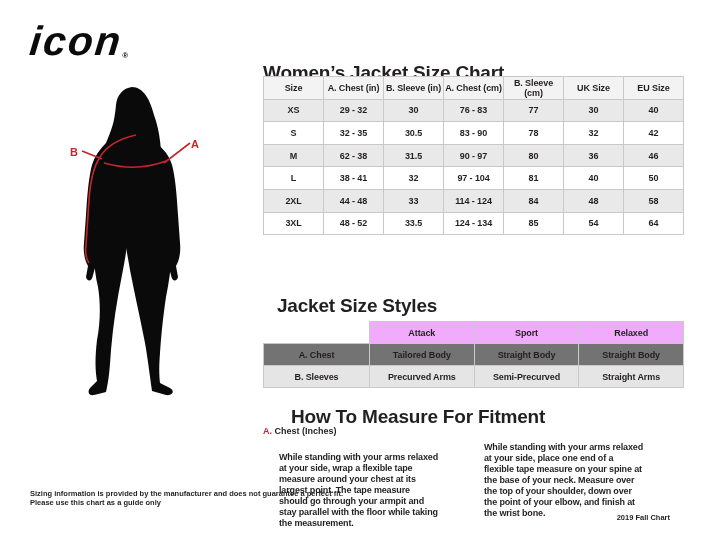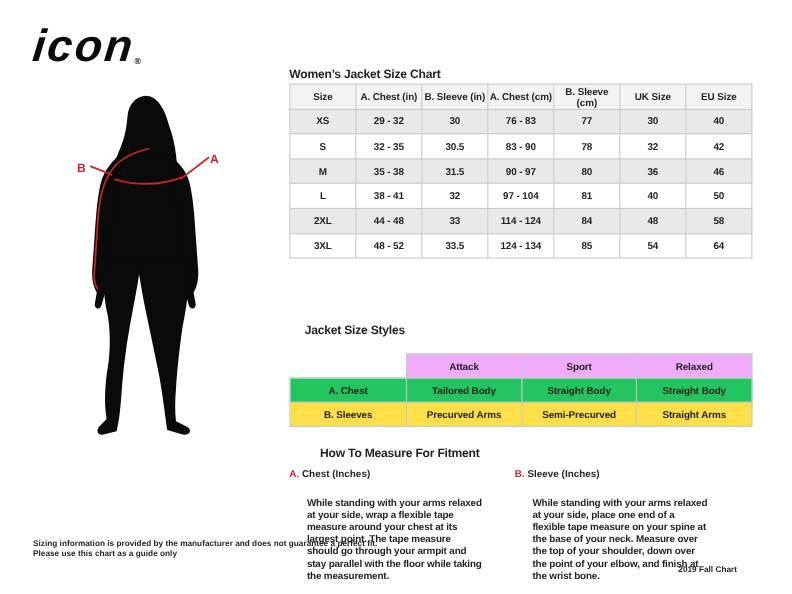--- a/index.html
+++ b/index.html
@@ -12,43 +12,43 @@
   .logo { position:absolute; left:30px; top:22px; }
   .logo-text {
     display:inline-block; font-size:41px; font-weight:bold; font-style:italic;
     letter-spacing:2px; line-height:38px; color:#0b0b0b; transform:skewX(-6deg);
   }
   .logo-reg { font-size:8px; font-weight:bold; vertical-align:bottom; color:#0b0b0b; }
   
   .figure { position:absolute; left:40px; top:85px; }
   
   .heading {
-    position:absolute; margin:0; font-size:11px; font-weight:bold;
+    position:absolute; margin:0; font-size:19px; font-weight:bold;
     letter-spacing:-0.2px; color:#231f20;
   }
   #title-size    { left:263px; top:62px; }
   #title-style   { left:277px; top:295px; }
   #title-measure { left:263px; top:406px;padding-left:28px; }
   
   table { border-collapse:collapse; table-layout:fixed; position:absolute; width:421px; }
   th, td {
     border:1px solid #c9c9c9; font-size:9px; font-weight:bold; text-align:center;
     color:#231f20; padding:0; letter-spacing:-0.1px;
   }
   .size-table  { left:263px; top:76px; }
   .size-table th, .size-table td { height:22.6px; }
   .size-table thead th { background:#f3f3f3; }
   .size-table tbody tr:nth-child(odd) td { background:#e9e9e9; }
   .size-table tbody tr:nth-child(even) td { background:#ffffff; }
   .style-table { left:263px; top:321px; }
   .style-table th, .style-table td { height:22px; }
   .style-table thead th { background:#f0abfc; }
   .style-table thead th:first-child { border:none; background:transparent; }
-  .style-table tbody tr:nth-child(1) td { background:#22c55e; }
-  .style-table tbody tr:nth-child(2) td { background:#fde047; }
+  .style-table tbody tr:nth-child(1) td { background:#737373; }
+  .style-table tbody tr:nth-child(2) td { background:#e5e5e5; }
   
   .measure-cols { position:absolute; left:263px; top:426px; width:421px; display:flex; gap:13px; }
   .measure-col { width:192px; }
   .measure-head { font-size:9px; font-weight:bold; margin:0 0 1px 0; }
   .measure-prefix { color:#c4262e; }
   .measure-body {
     margin:16px; font-size:9px; font-weight:bold; line-height:11px;
     letter-spacing:-0.15px; color:#231f20;
   }
   
@@ -136,21 +136,21 @@
           <td>S</td>
           <td>32 - 35</td>
           <td>30.5</td>
           <td>83 - 90</td>
           <td>78</td>
           <td>32</td>
           <td>42</td>
         </tr>
         <tr>
           <td>M</td>
-          <td>35 - 38</td>
+          <td>62 - 38</td>
           <td>31.5</td>
           <td>90 - 97</td>
           <td>80</td>
           <td>36</td>
           <td>46</td>
         </tr>
         <tr>
           <td>L</td>
           <td>38 - 41</td>
           <td>32</td>
@@ -215,24 +215,20 @@
   <h2 class="heading" id="title-measure">How To Measure For Fitment</h2>
   <div class="measure-cols">
     <div class="measure-col">
       <p class="measure-head">
         <span class="measure-prefix">A.</span>
         <span>Chest (Inches)</span>
       </p>
       <p class="measure-body">While standing with your arms relaxed at your side, wrap a flexible tape measure around your chest at its largest point. The tape measure should go through your armpit and stay parallel with the floor while taking the measurement.</p>
     </div>
     <div class="measure-col">
-      <p class="measure-head">
-        <span class="measure-prefix">B.</span>
-        <span>Sleeve (Inches)</span>
-      </p>
       <p class="measure-body">While standing with your arms relaxed at your side, place one end of a flexible tape measure on your spine at the base of your neck. Measure over the top of your shoulder, down over the point of your elbow, and finish at the wrist bone.</p>
     </div>
   </div>
 
   <div class="disclaimer">
     <div>Sizing information is provided by the manufacturer and does not guarantee a perfect fit.</div>
     <div>Please use this chart as a guide only</div>
   </div>
   <div class="edition">2019 Fall Chart</div>
 

